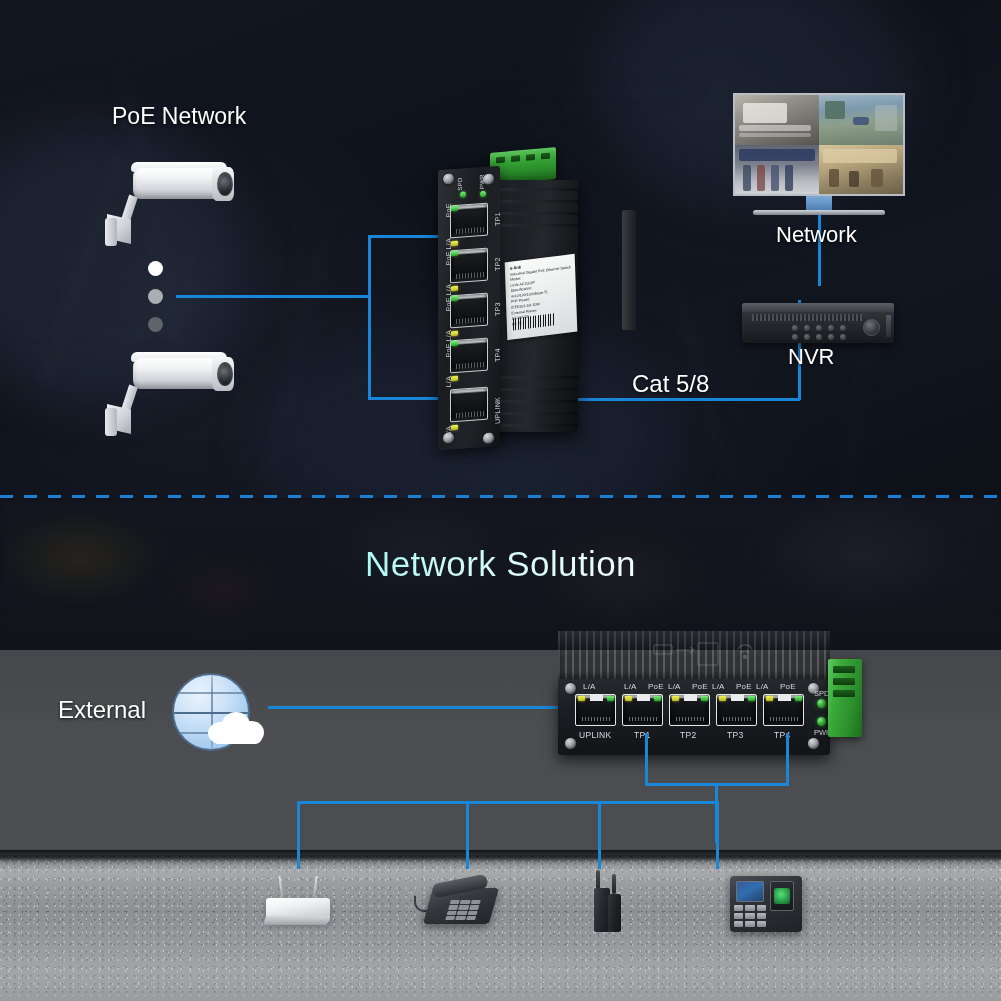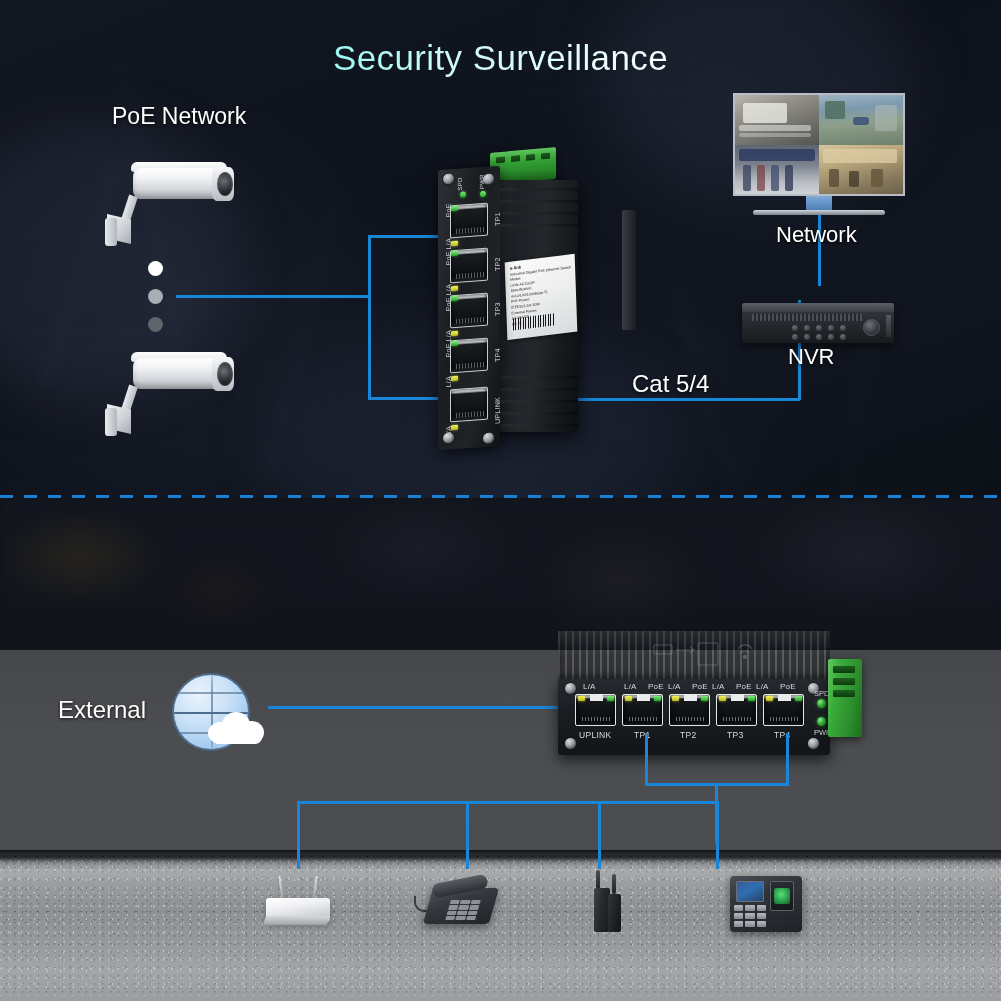--- a/index.html
+++ b/index.html
@@ -445,21 +445,20 @@
   <div class="bg-blob" style="left:600px;top:-40px;width:320px;height:240px;background:rgba(55,70,95,.16);"></div>
   <div class="bg-blob" style="left:260px;top:330px;width:420px;height:220px;background:rgba(40,52,74,.22);"></div>
   <div class="bg-streak" style="left:80px;top:150px;width:4px;height:240px;transform:rotate(18deg);"></div>
   <div class="bg-streak" style="left:150px;top:60px;width:3px;height:300px;transform:rotate(-12deg);"></div>
   <div class="bg-streak" style="left:300px;top:200px;width:3px;height:280px;transform:rotate(14deg);"></div>
   <div class="bg-streak" style="left:700px;top:280px;width:4px;height:200px;transform:rotate(-16deg);"></div>
   <div class="bg-streak" style="left:860px;top:300px;width:3px;height:190px;transform:rotate(10deg);"></div>
   <div class="bg-streak" style="left:20px;top:330px;width:160px;height:3px;"></div>
   <div class="bg-streak" style="left:520px;top:90px;width:180px;height:3px;"></div>
 
-  <div class="headline" style="top:38px;">Security Surveillance</div>
 
   <div class="lbl" style="left:112px;top:103px;font-size:23px;">PoE Network</div>
 
   <div class="camera" style="left:105px;top:158px;width:140px;height:95px;">
     <div class="cam-sun"></div>
     <div class="cam-body"></div>
     <div class="cam-lens-ring"></div>
     <div class="cam-lens"></div>
     <div class="cam-arm"></div>
     <div class="cam-mount"></div>
@@ -483,21 +482,21 @@
   <div class="ln ln-h" style="left:176px;top:295px;width:195px;"></div>
   <div class="ln ln-v" style="left:368px;top:235px;height:165px;"></div>
   <div class="ln ln-h" style="left:368px;top:235px;width:100px;"></div>
   <div class="ln ln-h" style="left:368px;top:397px;width:100px;"></div>
 
   <div class="ln ln-h" style="left:500px;top:398px;width:300px;"></div>
   <div class="ln ln-v" style="left:798px;top:300px;height:100px;"></div>
 
   <div class="ln ln-v" style="left:818px;top:208px;height:78px;"></div>
 
-  <div class="lbl" style="left:632px;top:370px;font-size:24px;">Cat 5/4</div>
+  <div class="lbl" style="left:632px;top:370px;font-size:24px;">Cat 5/8</div>
 
   <div id="vswitch" style="left:430px;top:150px;width:200px;height:320px;">
 
     <div id="vsw-terminal">
       <div class="term-slot" style="left:6px;"></div>
       <div class="term-slot" style="left:21px;"></div>
       <div class="term-slot" style="left:36px;"></div>
       <div class="term-slot" style="left:51px;"></div>
     </div>
 
@@ -638,20 +637,21 @@
 <div id="sec-network">
 
   <div id="net-photo"></div>
   <div id="net-photo-dark"></div>
   <div id="net-wall"></div>
   <div id="net-desk">
     <div class="desk-noise" style="top:0;"></div>
   </div>
   <div id="net-desk-edge"></div>
 
+  <div class="headline" style="top:46px;">Network Solution</div>
 
   <div class="lbl" style="left:58px;top:198px;font-size:24px;">External</div>
   <div id="globe" style="left:172px;top:175px;">
     <div class="g-merid" style="transform:scaleX(.45);"></div>
     <div class="g-merid" style="transform:scaleX(.85);"></div>
     <div class="g-par" style="top:37px;"></div>
     <div class="g-par" style="top:17px;transform:scaleY(.6);"></div>
     <div class="g-par" style="top:57px;transform:scaleY(.6);"></div>
   </div>
   <div id="globe-cloud" style="left:208px;top:212px;">

